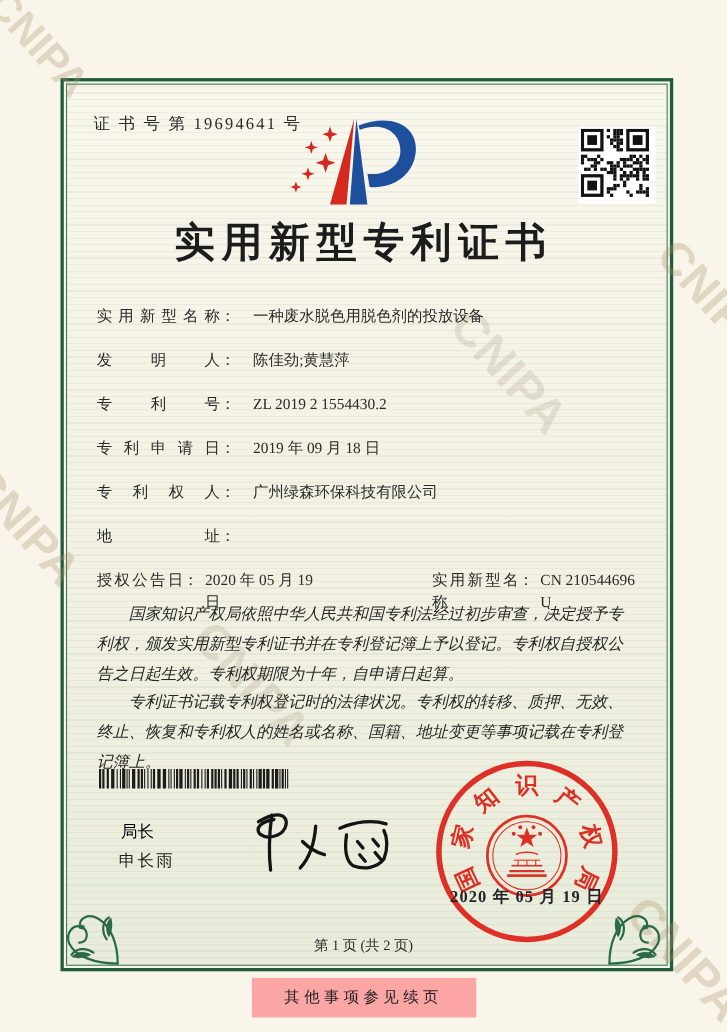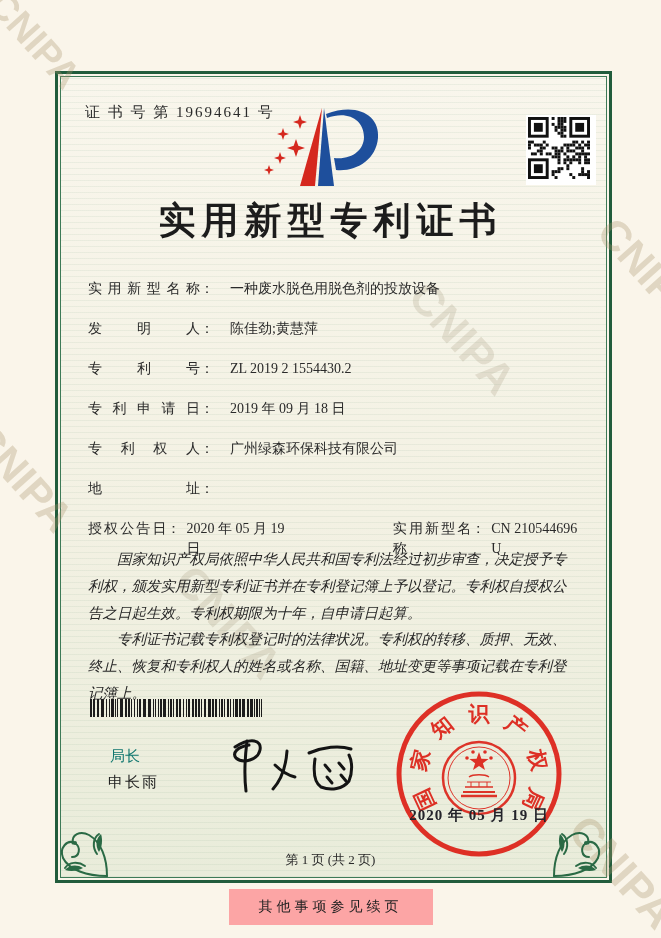--- a/index.html
+++ b/index.html
@@ -43,21 +43,21 @@
   .grant-row .grp .val{margin-left:6px;}
   .grant-row .grp.second{margin-left:56px;}
 
   .paras{position:absolute;left:88px;top:546px;width:492px;font-size:14.5px;
          font-style:italic;line-height:1.85;color:#262626;}
   .paras p{margin:0;text-indent:2em;}
 
   .barcode{position:absolute;left:90px;top:699px;width:176px;height:18px;}
 
   .signer-title{position:absolute;left:110px;top:747px;font-size:15px;
-        font-family:"Liberation Sans","DejaVu Sans",sans-serif;color:#0f766e;}
+        font-family:"Liberation Sans","DejaVu Sans",sans-serif;color:#000000;}
   .signer-name{position:absolute;left:108px;top:773px;font-size:15px;letter-spacing:2px;
         font-family:"Liberation Sans","DejaVu Sans",sans-serif;color:#222;}
   .signature{position:absolute;left:205px;top:727px;}
 
   .seal{position:absolute;left:393px;top:688px;width:172px;height:172px;}
   .seal-date{position:absolute;left:393px;top:806px;width:172px;text-align:center;
              font-size:15px;font-weight:600;letter-spacing:1px;color:#23232a;z-index:4;}
 
   .page-info{position:absolute;left:0;top:851px;width:661px;text-align:center;font-size:13px;}
 

